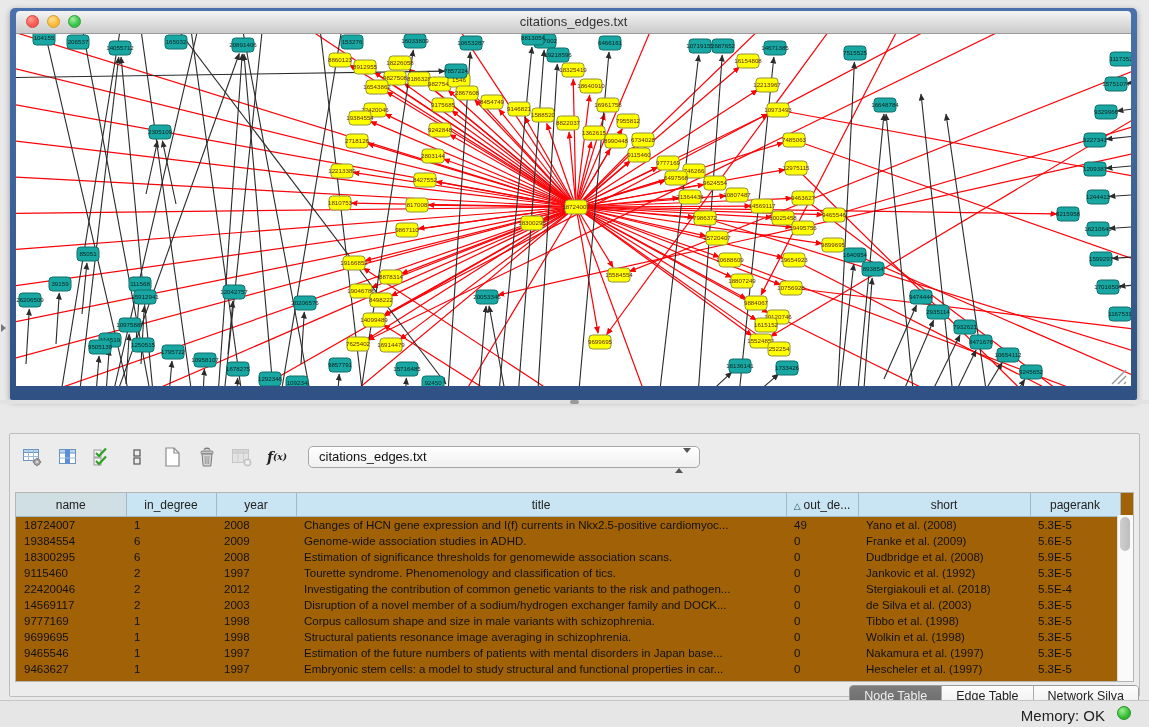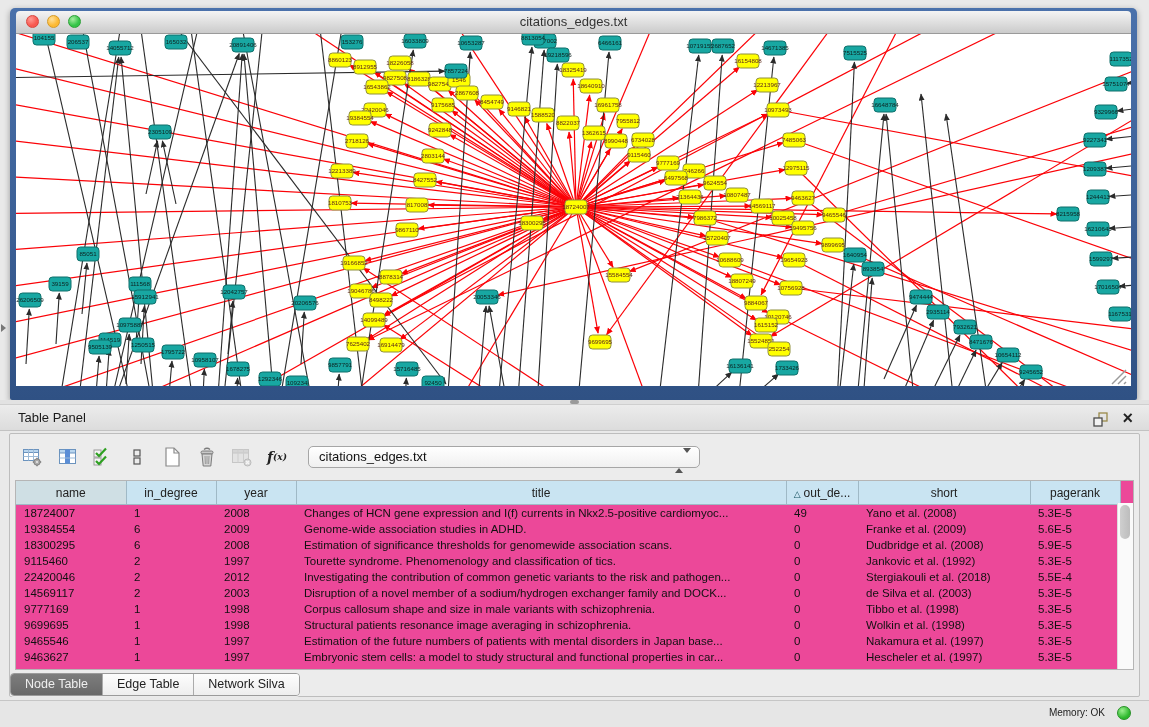--- a/index.html
+++ b/index.html
@@ -43,41 +43,41 @@
   .tbtn{width:24px;height:22px;display:flex;align-items:center;justify-content:center;cursor:pointer;}
   .fx{font-family:"DejaVu Serif",serif;font-style:italic;font-weight:bold;font-size:14px;color:#222;}
   .fx small{font-size:9px;font-weight:bold;}
   .dropdown{position:relative;margin-left:8px;width:392px;height:22px;box-sizing:border-box;
     background:linear-gradient(180deg,#ffffff,#f0f0f0);border:1px solid #a6a6a6;border-radius:5px;
     font-size:13px;color:#111;line-height:20px;padding-left:10px;cursor:pointer;}
   .dd-arrows{position:absolute;right:8px;top:4px;}
   .dd-arrows .up{width:0;height:0;border-left:4px solid transparent;border-right:4px solid transparent;border-bottom:5px solid #555;margin-bottom:2px;}
   .dd-arrows .down{width:0;height:0;border-left:4px solid transparent;border-right:4px solid transparent;border-top:5px solid #555;}
 
-  .tablewrap{position:relative;margin:4px 5px 0 5px;height:188px;background:#ec4899;border:1px solid #b5b5b5;overflow:hidden;}
+  .tablewrap{position:relative;margin:16px 5px 0 5px;height:188px;background:#a16207;border:1px solid #b5b5b5;overflow:hidden;}
   table.grid{border-collapse:collapse;table-layout:fixed;width:1104px;font-size:11.5px;color:#111;}
   table.grid th{height:21px;background:#c9e4f2;border:1px solid #9fb9c6;border-top:none;
     font-weight:normal;font-size:12px;color:#222;text-align:center;overflow:hidden;white-space:nowrap;}
   table.grid th:first-child{background:#cfdfe4;border-left:none;}
   table.grid td{height:16px;padding:0 4px 0 8px;overflow:hidden;white-space:nowrap;text-overflow:clip;}
   .sortglyph{font-size:9px;color:#15505e;margin-right:3px;}
   .vscroll{position:absolute;right:0;top:22px;bottom:0;width:15px;background:#fafafa;border-left:1px solid #ddd;}
   .vthumb{position:absolute;left:2px;top:2px;width:10px;height:34px;background:linear-gradient(90deg,#cfcfcf,#bdbdbd);border-radius:6px;}
 
-  .tabbar{display:flex;justify-content:flex-start;margin-top:3px;}
+  .tabbar{display:flex;justify-content:flex-end;margin-top:3px;}
   .segctl{display:flex;border:1px solid #9b9b9b;border-radius:4px;overflow:hidden;height:21px;
     box-shadow:0 1px 0 rgba(255,255,255,.7);}
   .seg{padding:0 14px;line-height:21px;font-size:12.5px;color:#222;cursor:pointer;
     background:linear-gradient(180deg,#fdfdfd,#eeeeee);border-left:1px solid #ababab;}
   .seg:first-child{border-left:none;}
   .seg.active{background:linear-gradient(180deg,#7d7d7d,#696969);color:#efefef;}
 
   
   .statusbar{position:absolute;left:0;top:700px;width:1149px;height:27px;background:#e6e6e6;border-top:1px solid #c6c6c6;box-sizing:border-box;}
-  .mem-label{position:absolute;right:44px;top:6px;font-size:10px;color:#222;}
+  .mem-label{position:absolute;right:44px;top:6px;font-size:15px;color:#222;}
   .mem-dot{position:absolute;right:18px;top:5px;width:14px;height:14px;border-radius:50%;cursor:pointer;
     background:radial-gradient(circle at 35% 30%,#9bef8f,#2db82d 65%);border:1px solid #259025;box-sizing:border-box;}
 </style>
 </head>
 <body>
 
 <div class="app">
 
   <div class="net-window">
     <div class="titlebar">
@@ -815,30 +815,20 @@
       </svg>
     </div>
   </div>
 
   <div class="side-arrow"></div>
 
   <div class="splitter">
     <span class="grip"></span>
   </div>
 
-  <div class="tp-header">
-    <span class="tp-title">Table Panel</span>
-    <span class="tp-float">
-      <svg width="17" height="16" viewBox="0 0 17 16">
-        <rect x="7" y="2" width="8" height="8" fill="none" stroke="#9a8a4a" stroke-width="1.3"></rect>
-        <rect x="2" y="7" width="8" height="8" fill="#f2f2f2" stroke="#4a4a4a" stroke-width="1.3"></rect>
-      </svg>
-    </span>
-    <span class="tp-close">×</span>
-  </div>
 
   <div class="tp-body">
     <div class="toolbar">
       <span class="tbtn">
         <svg width="21" height="20" viewBox="0 0 21 20">
           <rect x="1.5" y="2.5" width="15" height="11" fill="#fff" stroke="#6b93be"></rect>
           <rect x="1.5" y="2.5" width="15" height="3" fill="#b9d6ef" stroke="#6b93be"></rect>
           <line x1="6.5" y1="2.5" x2="6.5" y2="13.5" stroke="#9dbbd8"></line>
           <line x1="11.5" y1="2.5" x2="11.5" y2="13.5" stroke="#9dbbd8"></line>
           <line x1="1.5" y1="9.5" x2="16.5" y2="9.5" stroke="#9dbbd8"></line>

